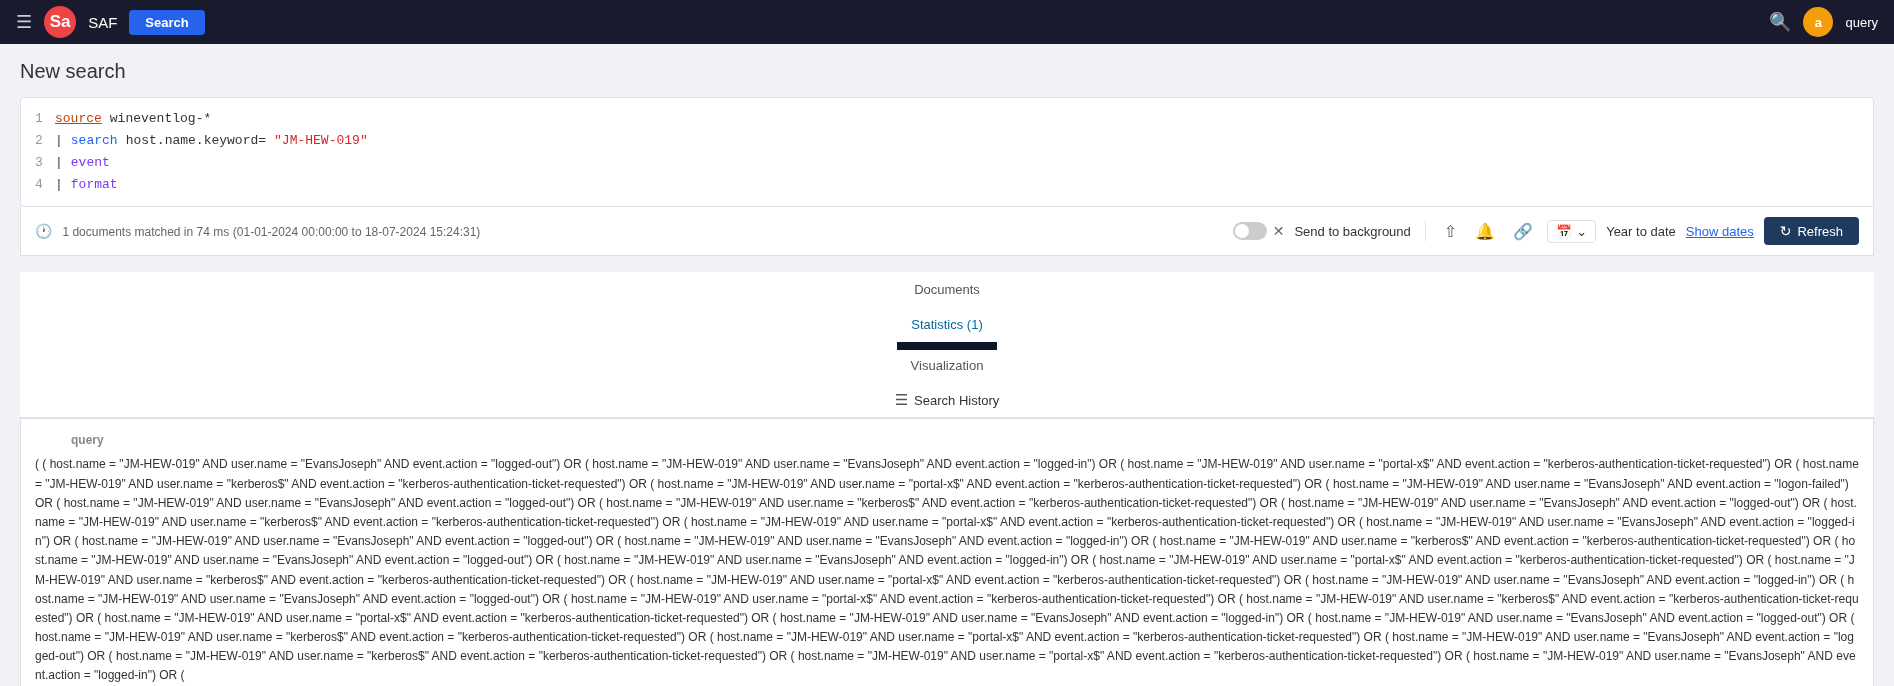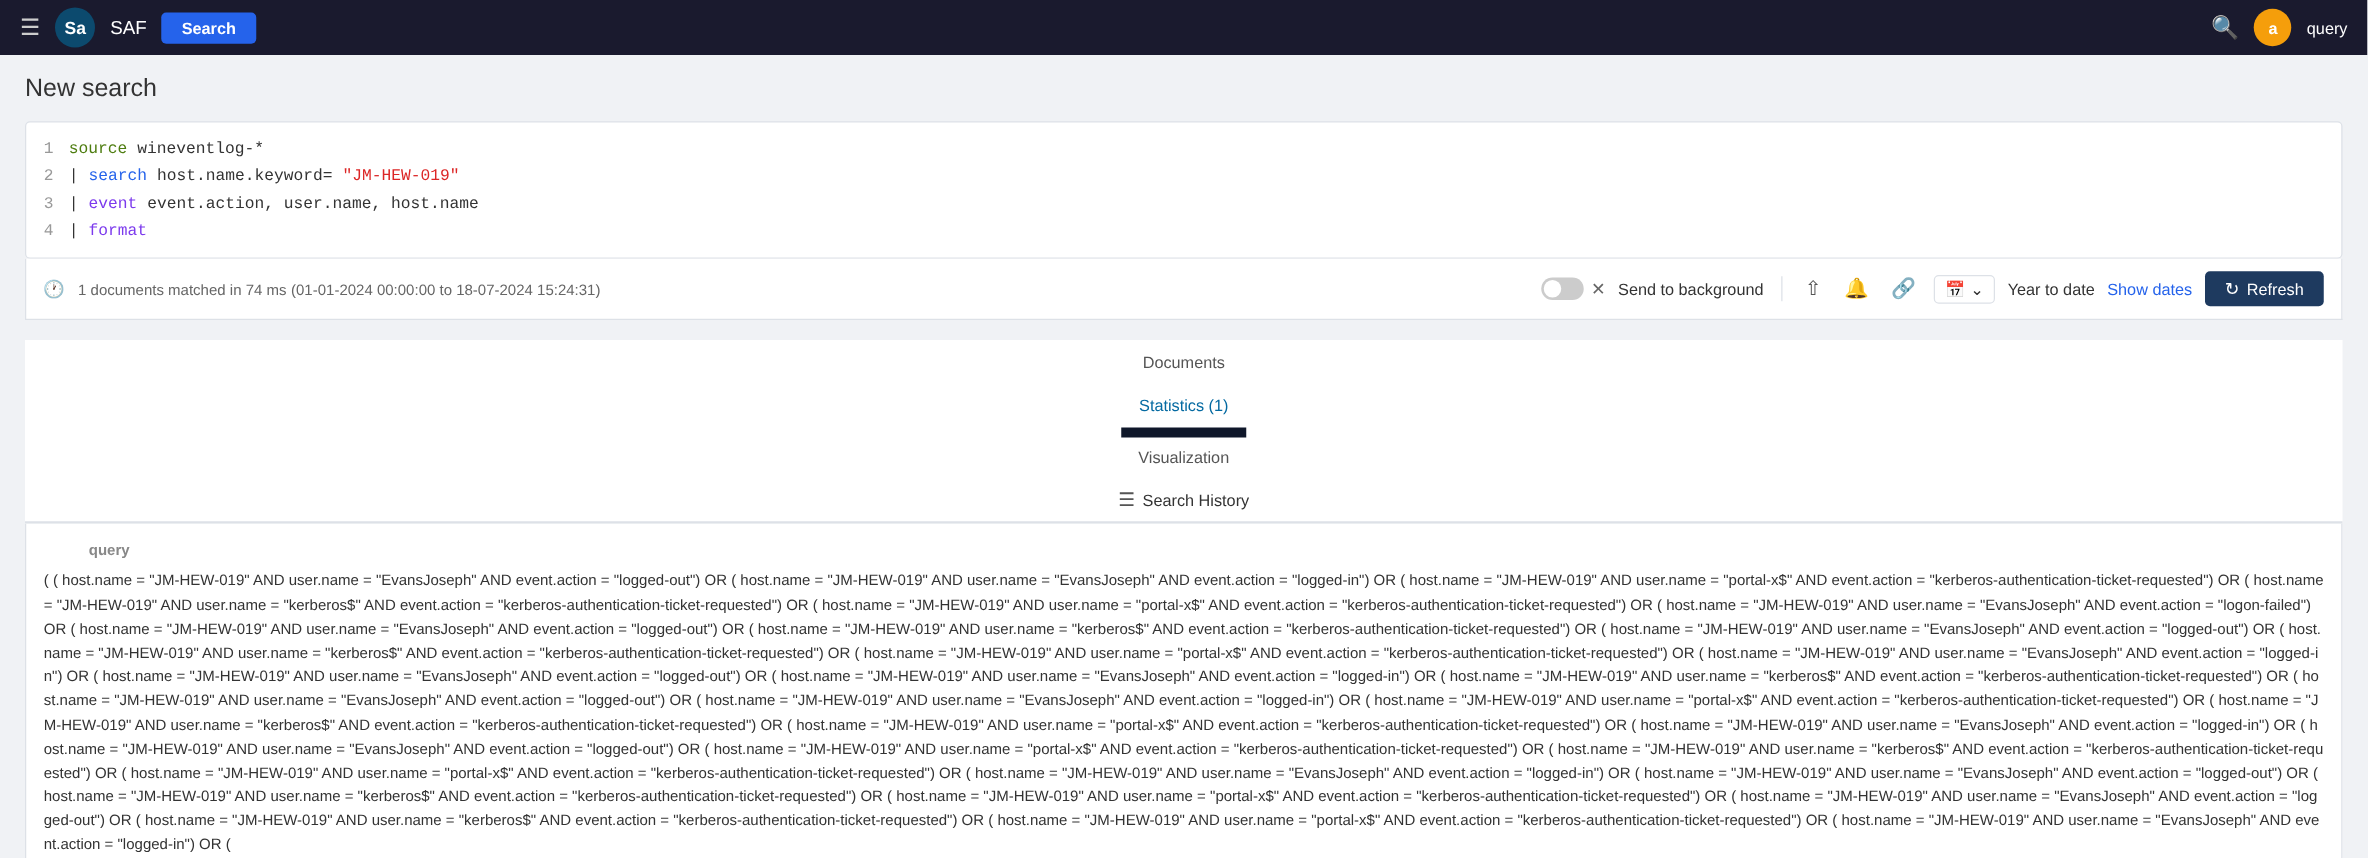--- a/index.html
+++ b/index.html
@@ -14,26 +14,26 @@
       height: 44px;
       gap: 12px;
     }
     .topnav-hamburger {
       color: #ccc;
       font-size: 18px;
       cursor: pointer;
     }
     .topnav-logo {
       width: 32px; height: 32px;
-      background: #0c4a6e;
+      background: #ef4444;
       border-radius: 50%;
       display: flex; align-items: center; justify-content: center;
       color: #fff;
       font-weight: bold;
-      font-size: 14px;
+      font-size: 17px;
     }
     .topnav-appname {
       color: #fff;
       font-size: 15px;
       font-weight: 500;
     }
     .topnav-search-btn {
       background: #2563eb;
       color: #fff;
       border: none;
@@ -80,21 +80,21 @@
       border: 1px solid #dde1e7;
       border-radius: 4px;
       padding: 10px 14px;
       font-family: 'Courier New', monospace;
       font-size: 13px;
       line-height: 1.7;
       margin-bottom: 0;
     }
     .query-line { display: flex; gap: 8px; }
     .line-num { color: #999; min-width: 12px; }
-    .kw-source { color: #4d7c0f; }
+    .kw-source { color: #c2410c; text-decoration: underline; }
     .kw-pipe { color: #333; }
     .kw-search { color: #2563eb; }
     .kw-table { color: #7c3aed; }
     .kw-format { color: #7c3aed; }
     .kw-string { color: #dc2626; }
     .kw-plain { color: #333; }
 
     
     .results-bar {
       background: #fff;
@@ -168,20 +168,21 @@
     .year-date-label {
       font-size: 13px;
       color: #333;
     }
     .show-dates-btn {
       background: none;
       border: none;
       color: #2563eb;
       font-size: 13px;
       cursor: pointer;
+      text-decoration: underline;
     }
     .refresh-btn {
       background: #1e3a5f;
       color: #fff;
       border: none;
       border-radius: 4px;
       padding: 6px 16px;
       font-size: 13px;
       cursor: pointer;
       display: flex; align-items: center; gap: 6px;
@@ -276,21 +277,20 @@
       <span class="line-num">2</span>
       <span class="kw-pipe">| </span>
       <span class="kw-search">search</span>
       <span class="kw-plain"> host.name.keyword=</span>
       <span class="kw-string">"JM-HEW-019"</span>
     </div>
     <div class="query-line">
       <span class="line-num">3</span>
       <span class="kw-pipe">| </span>
       <span class="kw-table">event</span>
-      <span class="kw-plain"> event.action, user.name, host.name</span>
     </div>
     <div class="query-line">
       <span class="line-num">4</span>
       <span class="kw-pipe">| </span>
       <span class="kw-format">format</span>
     </div>
   </div>
 
   <div class="results-bar">
     <span style="color:#666; font-size:14px;">🕐</span>

